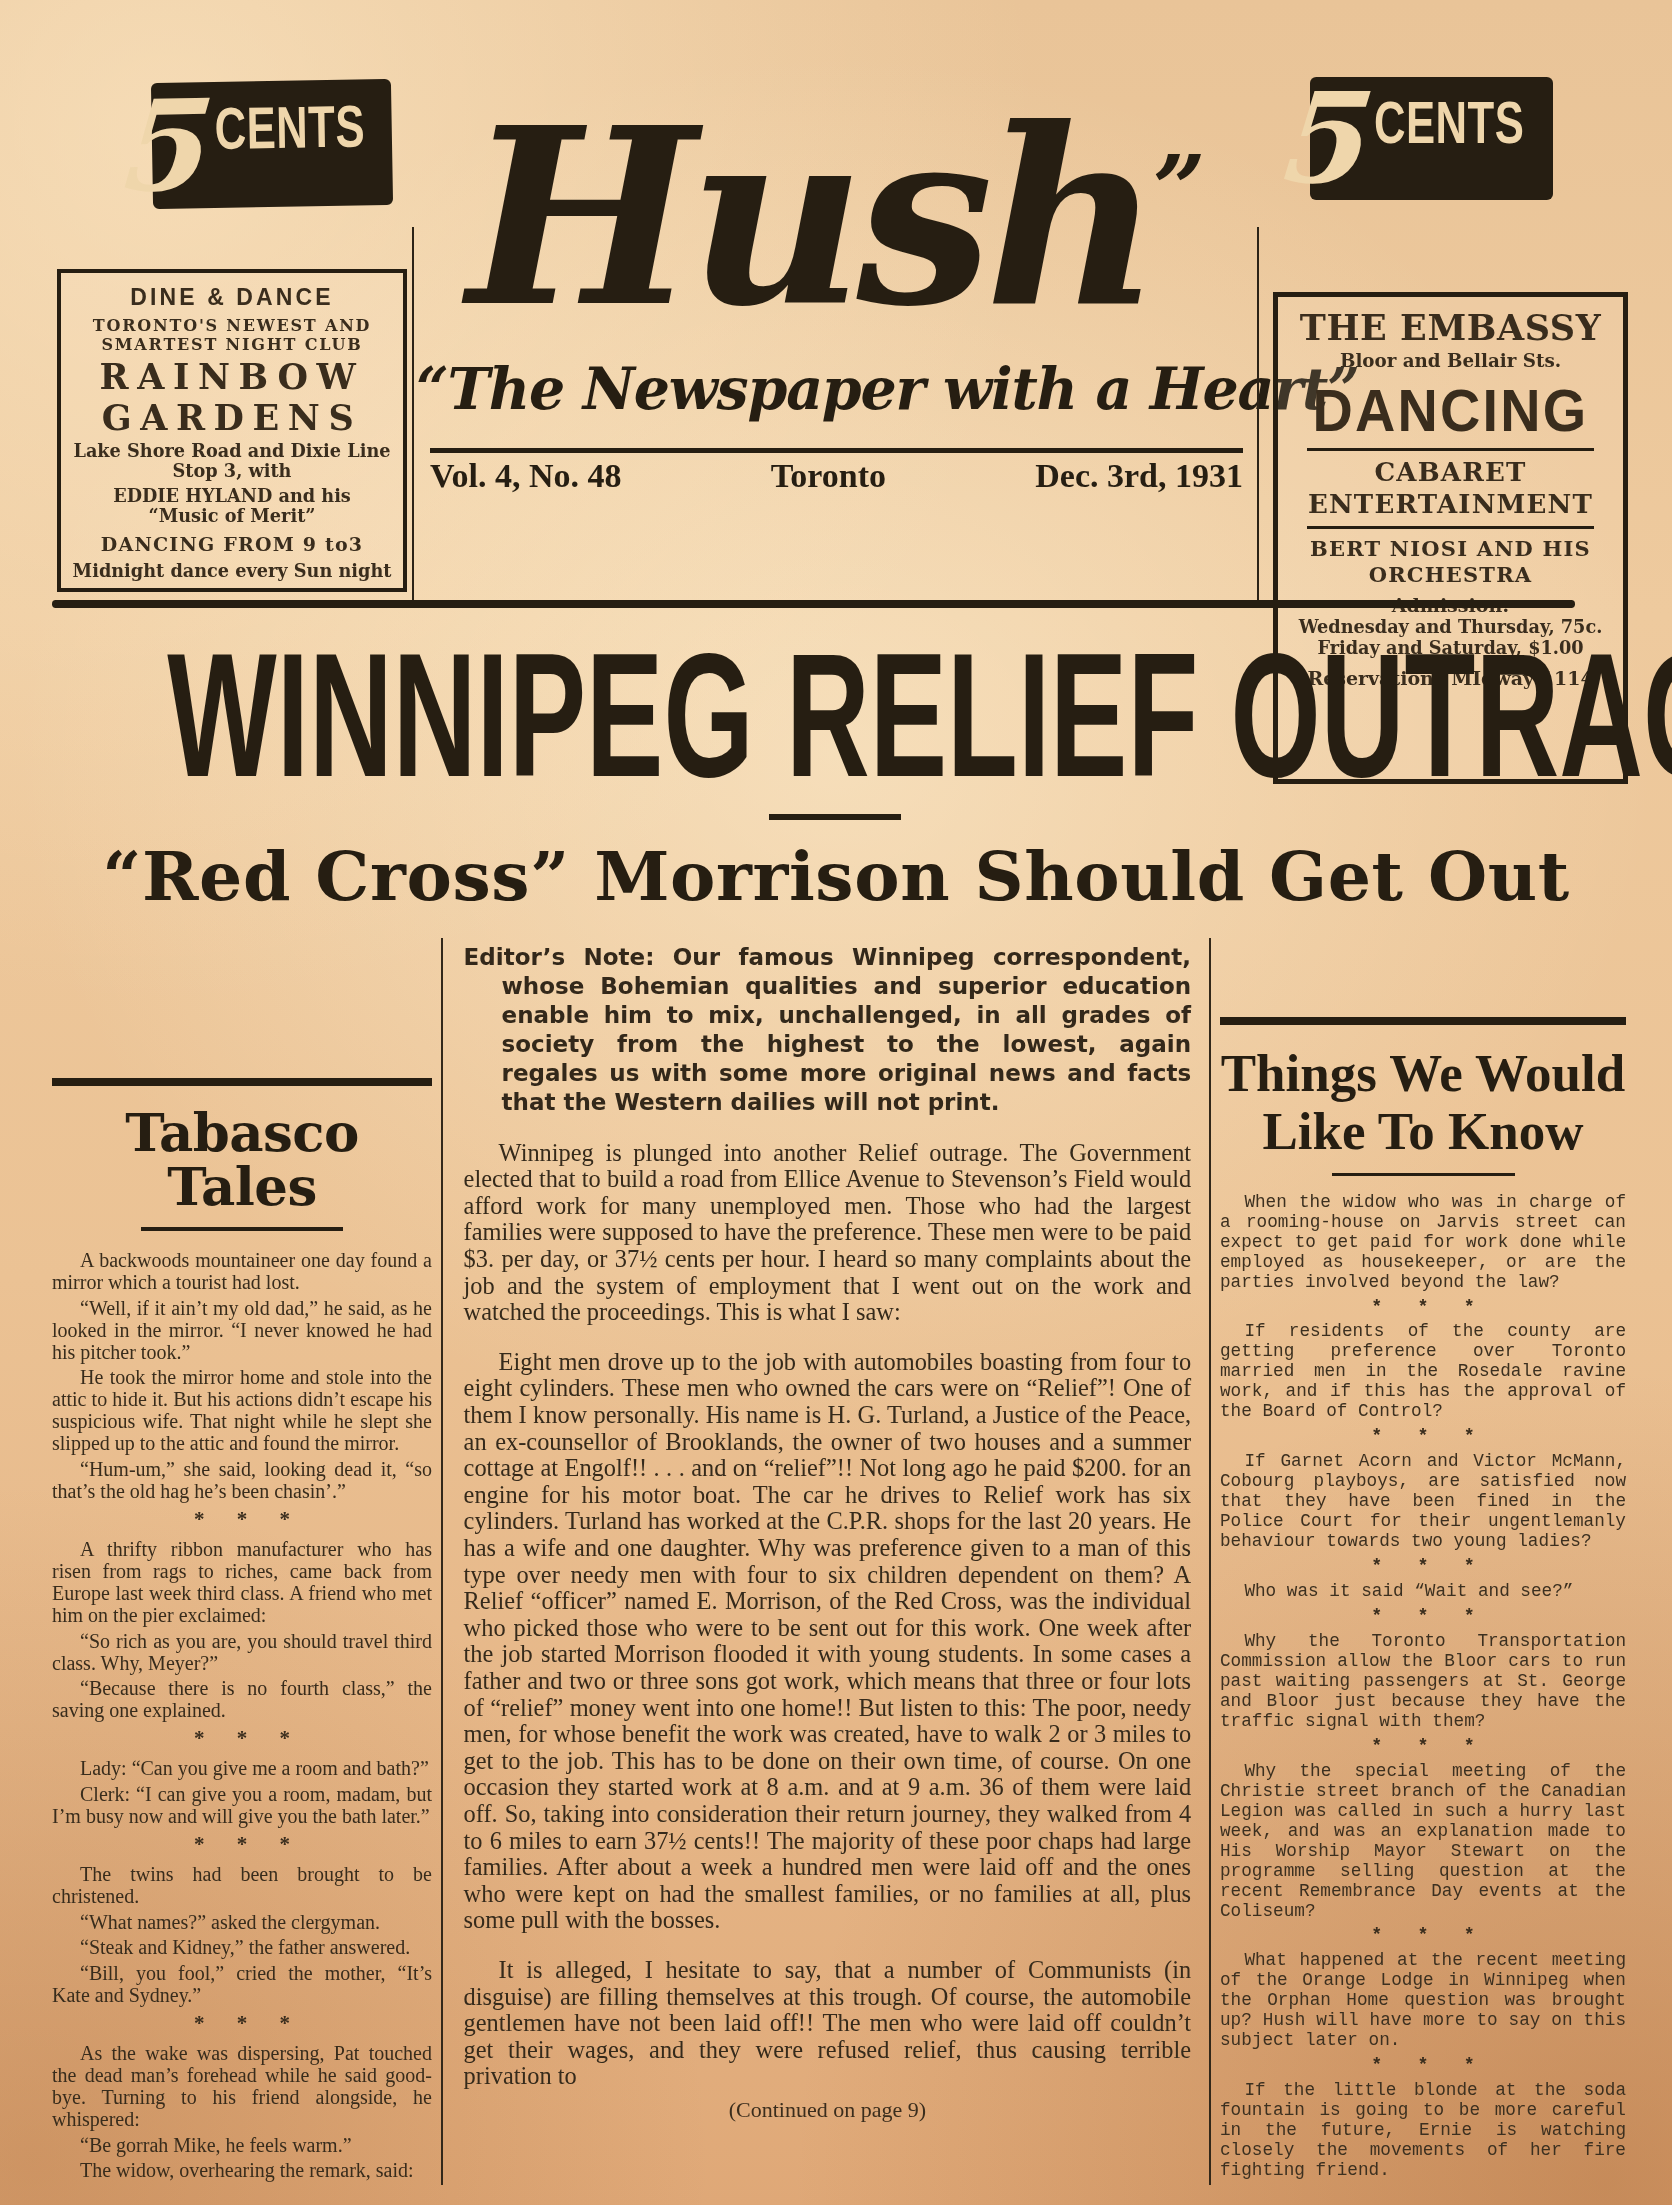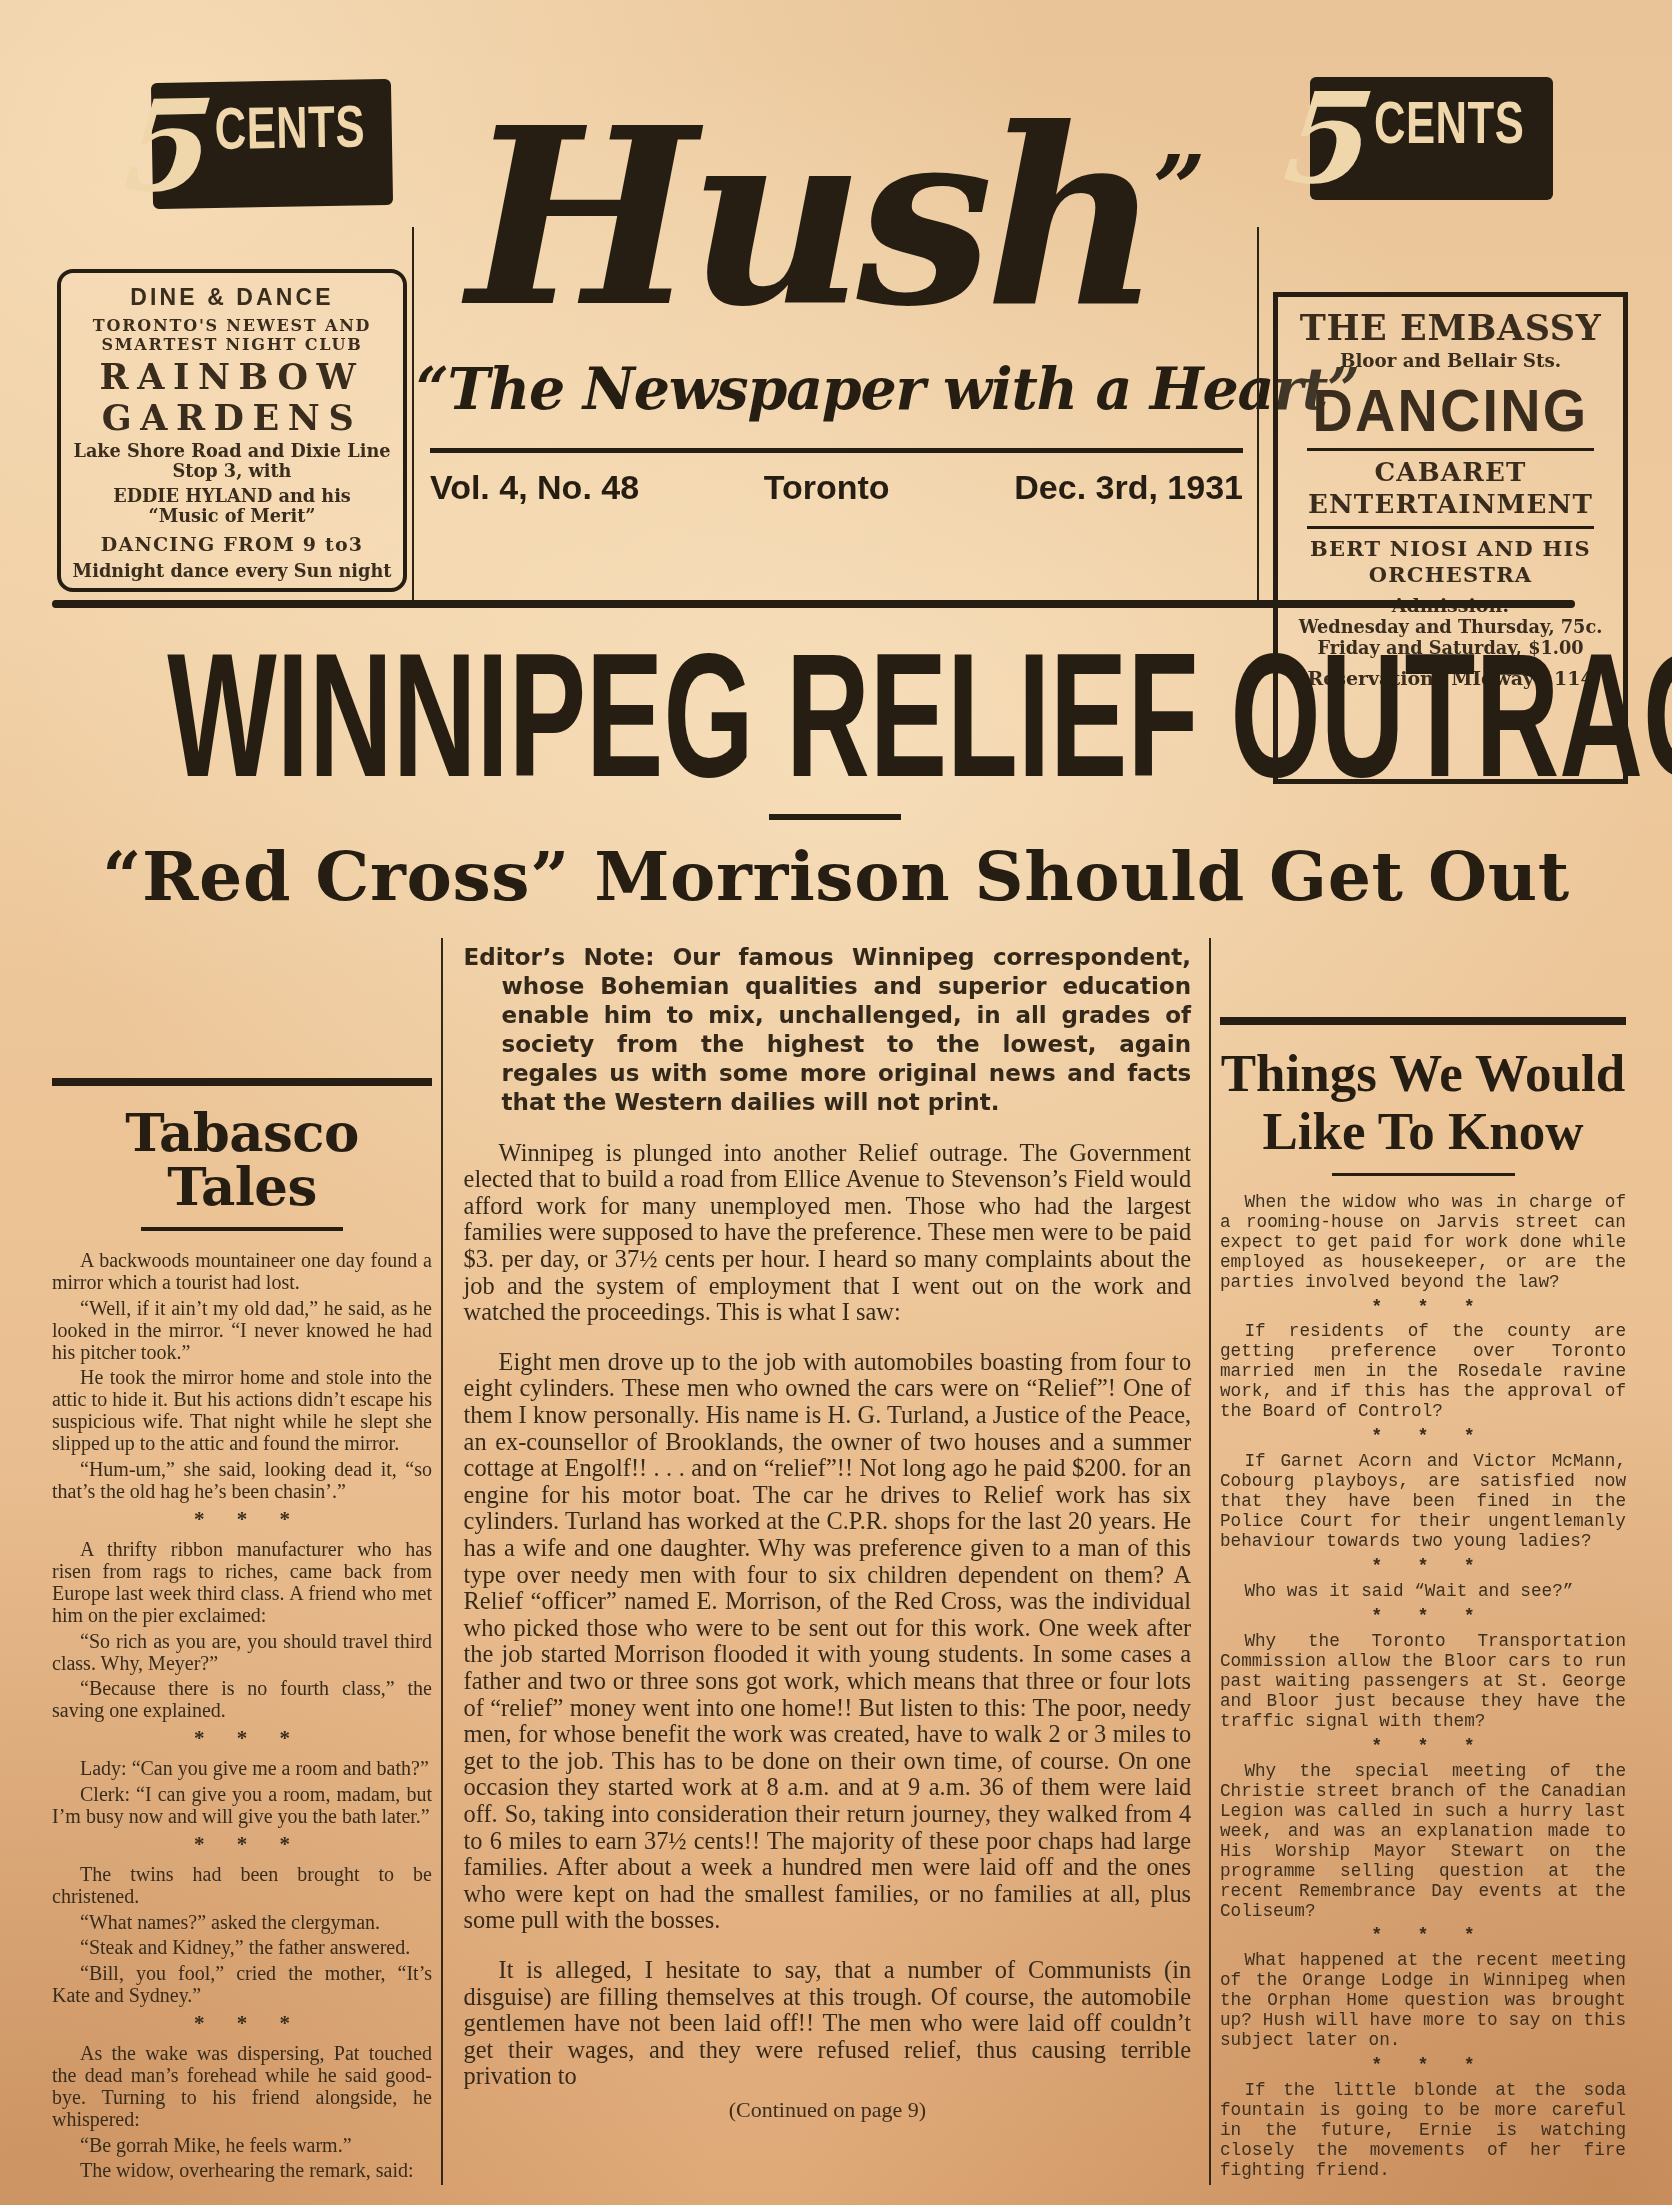--- a/index.html
+++ b/index.html
@@ -23,21 +23,21 @@
 
   
   .badge{position:absolute;background:#261e12;color:#efd6ab;display:flex;align-items:center;justify-content:center;border-radius:6.1px;}
   .badge-left{left:152px;top:81px;width:240px;height:126px;transform:rotate(-1deg);}
   .badge-right{left:1310px;top:77px;width:243px;height:123px;}
   .badge .num{font-family:"DejaVu Serif",serif;font-style:italic;font-weight:700;font-size:125px;line-height:.85;transform:skewX(-6deg);margin-right:1.2px;}
   .badge .unit{display:inline-block;font-family:"Liberation Sans",sans-serif;font-weight:700;font-size:59px;letter-spacing:0.6px;transform:scaleX(.74);transform-origin:left center;margin-top:-32px;}
 
   
   .ad{position:absolute;border:4.9px solid #261e12;text-align:center;padding:7.3px 6.1px;overflow:hidden;background:rgba(255,240,210,.12);}
-  .ad-left{left:57px;top:269px;width:350px;height:323px;border-radius:16px;}
+  .ad-left{left:57px;top:269px;width:350px;height:323px;}
   .ad-right{left:1273px;top:252px;width:355px;height:492px;border-width:5.5px;margin-top:40px;}
 
   .al-1{font-family:"Liberation Sans",sans-serif;font-weight:700;font-size:23px;letter-spacing:3.1px;margin:3.7px 0 6.1px;}
   .al-2{font-family:"DejaVu Serif",serif;font-weight:700;font-size:16px;letter-spacing:1.8px;line-height:1.16;}
   .al-name{font-family:"DejaVu Serif",serif;font-weight:700;font-size:35px;letter-spacing:8.6px;line-height:1.02;margin-top:4.9px;}
   .al-3{font-family:"DejaVu Serif",serif;font-weight:700;font-size:17.7px;line-height:1.14;margin-top:5.5px;}
   .al-4{font-family:"DejaVu Serif",serif;font-weight:700;font-size:17.7px;line-height:1.14;margin-top:4.9px;}
   .al-5{font-family:"DejaVu Serif",serif;font-weight:700;font-size:19px;letter-spacing:1.2px;margin-top:6.1px;}
   .al-6{font-family:"DejaVu Serif",serif;font-weight:700;font-size:17.7px;margin-top:5.5px;}
   .al-7{font-family:"DejaVu Serif",serif;font-weight:700;font-size:16.5px;line-height:1.16;margin-top:5.5px;padding:0 3.7px;}
@@ -52,21 +52,21 @@
   .ar-adm{font-family:"DejaVu Serif",serif;font-weight:700;font-size:19px;margin-top:4.9px;}
   .ar-adm-line{font-family:"DejaVu Serif",serif;font-weight:700;font-size:17.7px;line-height:1.2;}
   .ar-res{font-family:"DejaVu Serif",serif;font-weight:700;font-size:19px;margin-top:8.6px;}
 
   
   .masthead{position:absolute;left:416px;top:103px;width:841px;text-align:center;color:#261e12;}
   .mast-title{font-family:"DejaVu Serif",serif;font-style:italic;font-weight:700;font-size:243px;line-height:.95;letter-spacing:-8.6px;white-space:nowrap;}
   .mast-quote{font-size:92px;vertical-align:super;letter-spacing:0;}
   .mast-tagline{font-family:"DejaVu Serif",serif;font-style:italic;font-weight:700;font-size:57px;letter-spacing:-1.2px;margin-top:21px;white-space:nowrap;}
   .mast-rule{height:5.5px;background:#261e12;margin:26px auto 0;width:813px;}
-  .mast-info{display:flex;justify-content:space-between;width:813px;margin:15px auto 0;font-family:Liberation Sans, sans-serif;font-weight:700;font-size:34px;}
+  .mast-info{display:flex;justify-content:space-between;width:813px;margin:4px auto 0;font-family:Liberation Serif, serif;font-weight:700;font-size:34px;}
 
   .header-vrule{position:absolute;top:227px;width:2.4px;height:374px;background:#2c2317;}
   .hv-left{left:412px;}
   .hv-right{left:1257px;}
   .header-hrule{position:absolute;left:52px;top:600px;width:1523px;height:8px;background:#261e12;border-radius:3.7px;}
 
   
   .headline{position:absolute;top:634px;left:0;width:1672px;text-align:center;
     font-family:"Liberation Sans",sans-serif;font-weight:700;font-size:145px;line-height:1;
     color:#261e12;white-space:nowrap;transform:scale(.8,1.22);transform-origin:50% 20%;}

